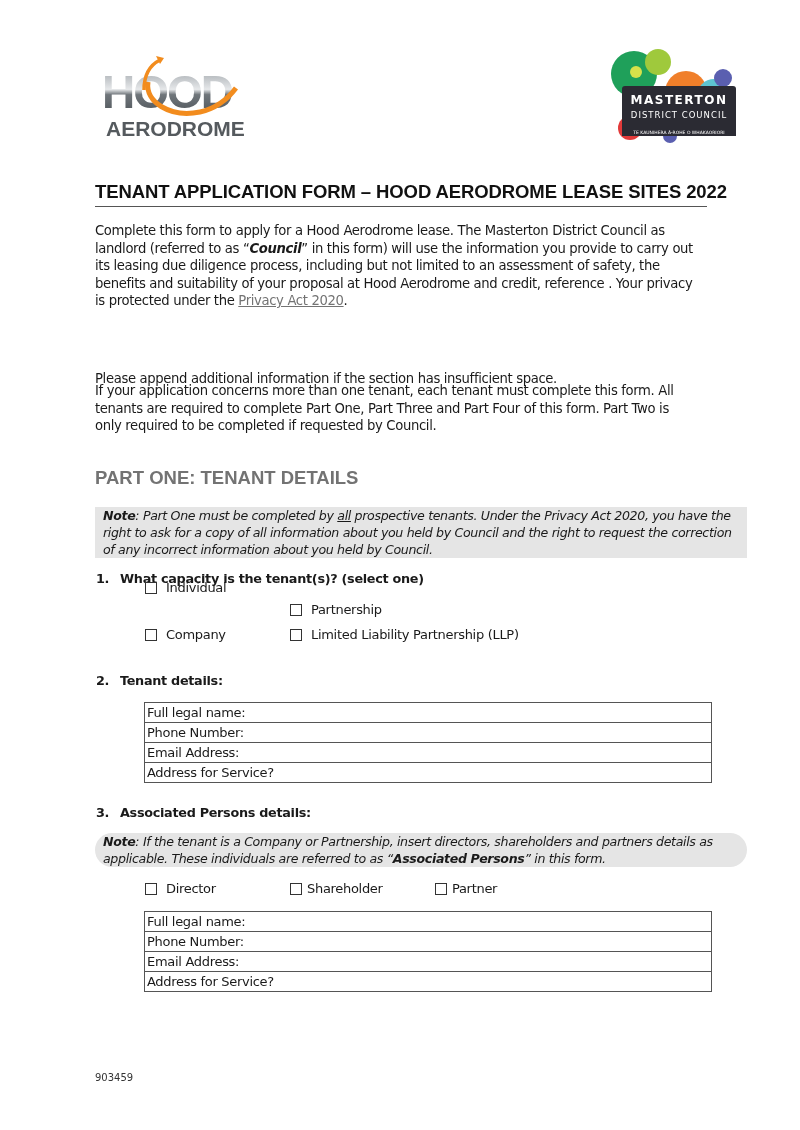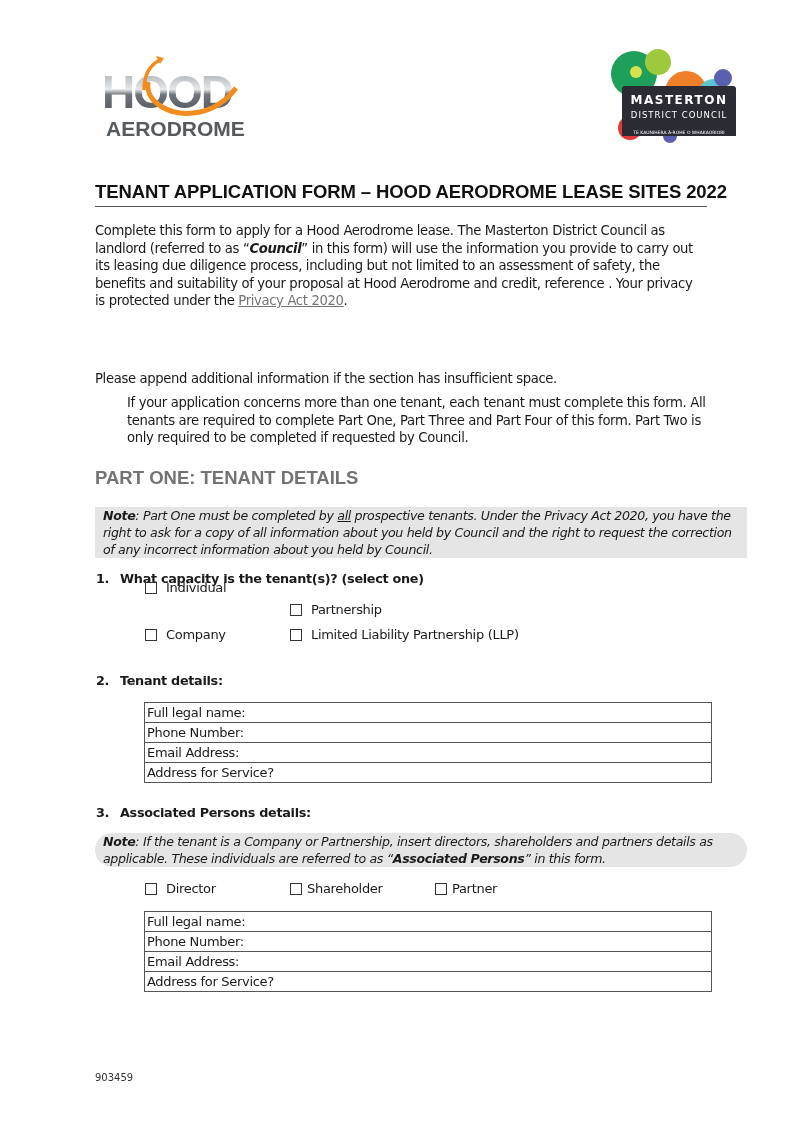--- a/index.html
+++ b/index.html
@@ -84,21 +84,21 @@
 
   <div class="title">TENANT APPLICATION FORM – HOOD AERODROME LEASE SITES 2022</div>
 
   <div class="para" style="top:222px;">
     <span>Complete this form to apply for a Hood Aerodrome lease. The Masterton District Council as landlord (referred to as “</span><b><i>Council</i></b><span>” in this form) will use the information you provide to carry out its leasing due diligence process, including but not limited to an assessment of safety, the benefits and suitability of your proposal at Hood Aerodrome and credit, reference . Your privacy is protected under the </span><a>Privacy Act 2020</a><span>.</span>
   </div>
 
 
   <div class="para" style="top:370px;">Please append additional information if the section has insufficient space.</div>
 
-  <div class="para" style="top:394px;margin-left:32px;">If your application concerns more than one tenant, each tenant must complete this form. All tenants are required to complete Part One, Part Three and Part Four of this form. Part Two is only required to be completed if requested by Council.</div>
+  <div class="para" style="top:382px;">If your application concerns more than one tenant, each tenant must complete this form. All tenants are required to complete Part One, Part Three and Part Four of this form. Part Two is only required to be completed if requested by Council.</div>
 
   <div class="section-title">PART ONE: TENANT DETAILS</div>
 
   <div class="note" style="top:507px;">
     <b>Note</b><span>: Part One must be completed by </span><u>all</u><span> prospective tenants. Under the Privacy Act 2020, you have the right to ask for a copy of all information about you held by Council and the right to request the correction of any incorrect information about you held by Council.</span>
   </div>
 
   <div class="question" style="top:571px;">
     <span class="num">1.</span><span>What capacity is the tenant(s)? (select one)</span>
   </div>

